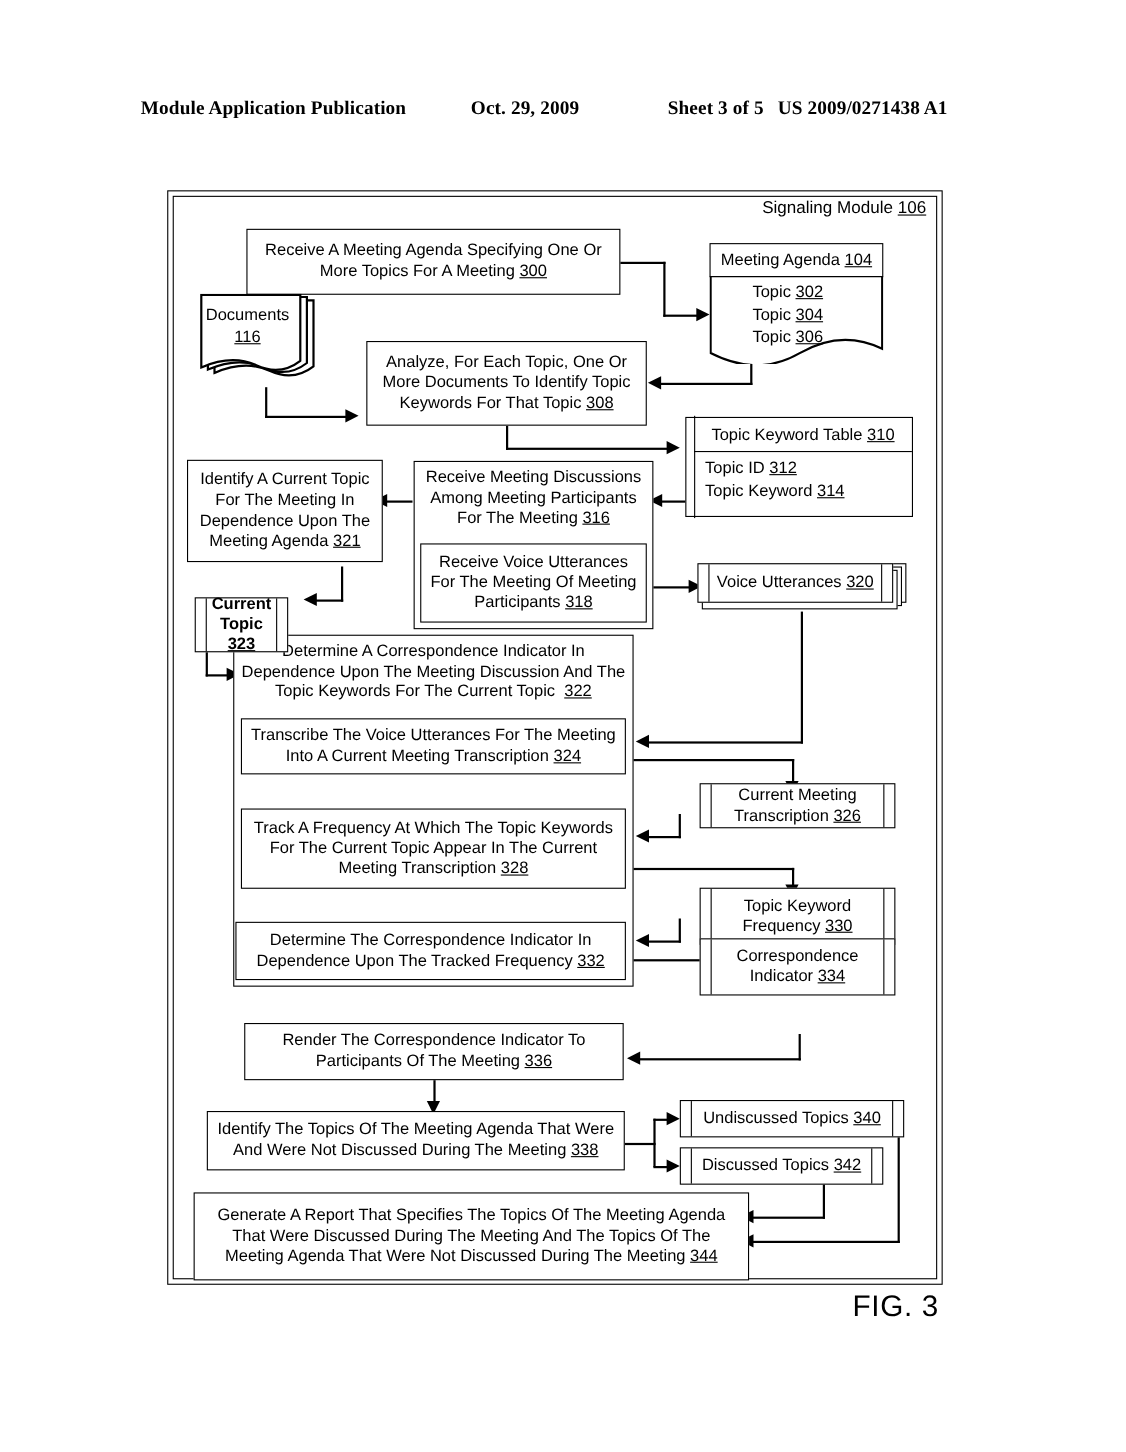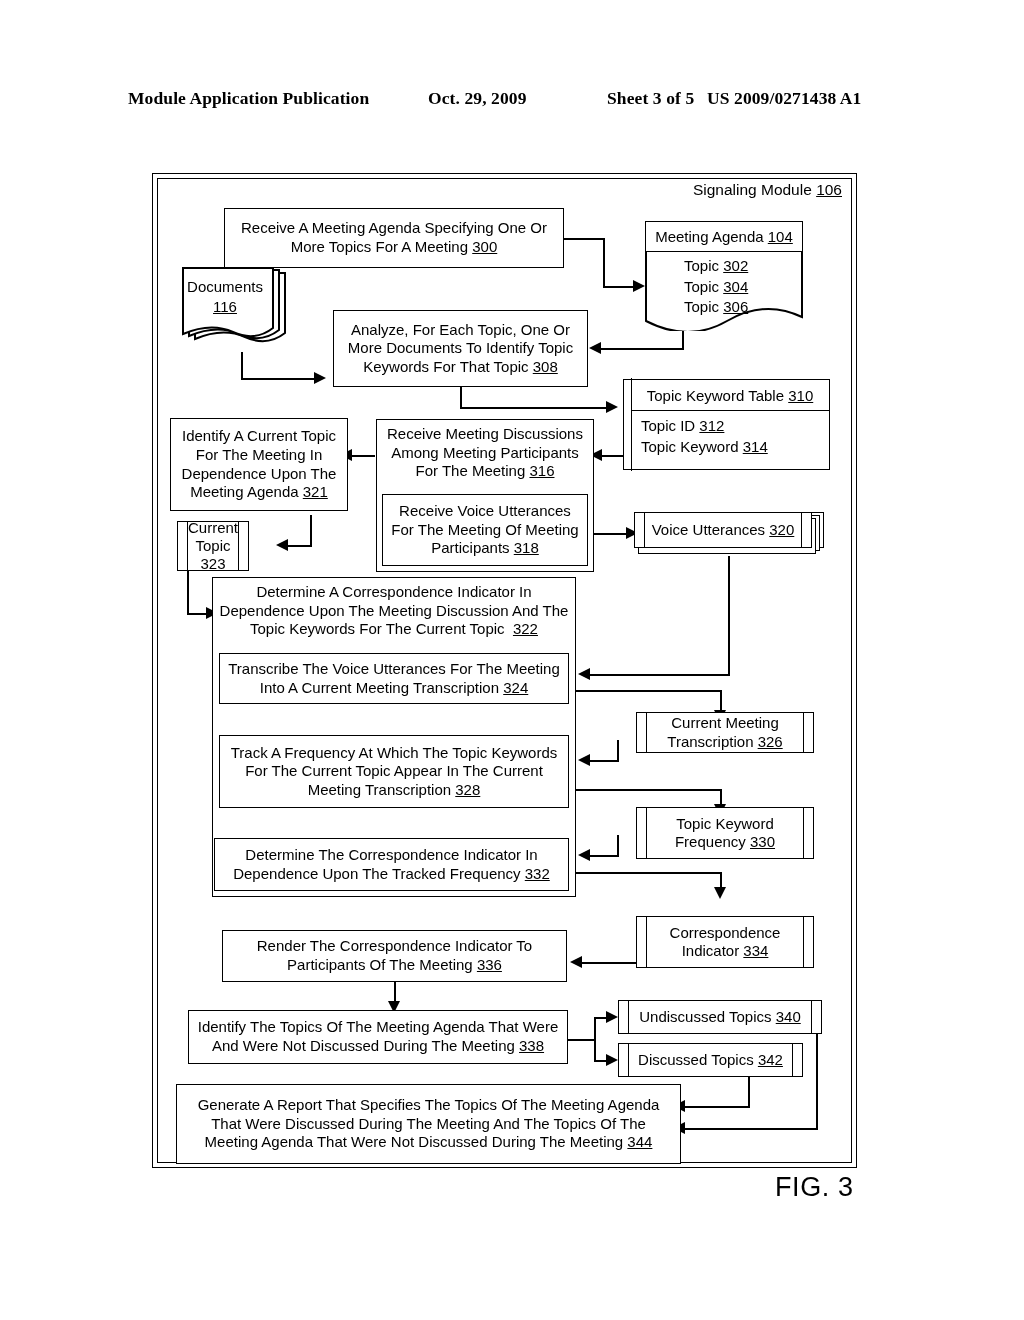--- a/index.html
+++ b/index.html
@@ -319,21 +319,21 @@
     <div class="sh" style="left:12px;top:0;width:178px;height:36px;"></div>
     <div class="sh" style="left:8px;top:3px;width:178px;height:36px;"></div>
     <div class="sh" style="left:4px;top:6px;width:178px;height:36px;"></div>
     <div class="store" style="left:0;top:0;width:178px;height:36px;">
       <span>
         <span>Voice Utterances</span>&nbsp;<span class="u">320</span>
       </span>
     </div>
   </div>
 
-  <div class="store" style="left:177px;top:521px;width:72px;height:50px;">
+  <div class="store" style="left:177px;top:543px;width:85px;height:50px;font-weight:bold;">
     <span style="padding:0 11px;line-height:1.22;">
       Current<br>Topic <span class="u">323</span>
     </span>
   </div>
 
   <div class="box" style="left:212px;top:577px;width:364px;height:320px;align-items:flex-start;padding-top:5px;">
     <span style="display:block;width:100%;">
       <span>Determine A Correspondence Indicator In Dependence Upon The Meeting Discussion And The Topic Keywords For The Current Topic</span>&nbsp;
       <span class="u">322</span>
     </span>
@@ -365,21 +365,21 @@
       Current Meeting<br>Transcription <span class="u">326</span>
     </span>
   </div>
 
   <div class="store" style="left:636px;top:807px;width:178px;height:52px;">
     <span style="padding:0 14px;line-height:1.22;">
       Topic Keyword<br>Frequency <span class="u">330</span>
     </span>
   </div>
 
-  <div class="store" style="left:636px;top:916px;width:178px;height:52px;">
+  <div class="store" style="left:636px;top:853px;width:178px;height:52px;">
     <span style="padding:0 14px;line-height:1.22;">
       Correspondence<br>Indicator <span class="u">334</span>
     </span>
   </div>
 
   <div class="box" style="left:222px;top:930px;width:345px;height:52px;">
     <span>
       <span>Render The Correspondence Indicator To Participants Of The Meeting</span>
       <span class="u">336</span>
     </span>

